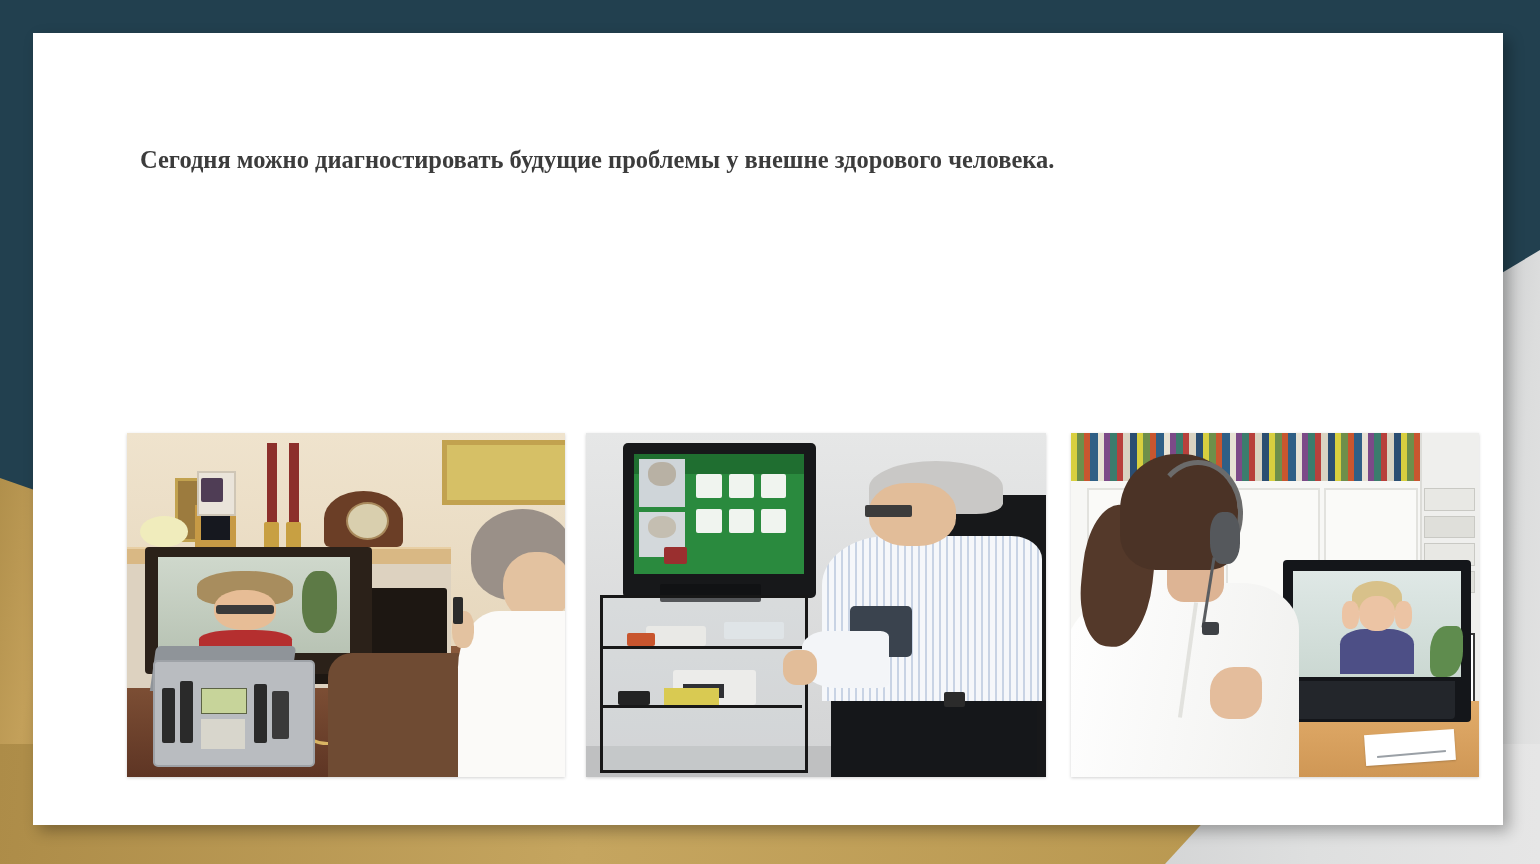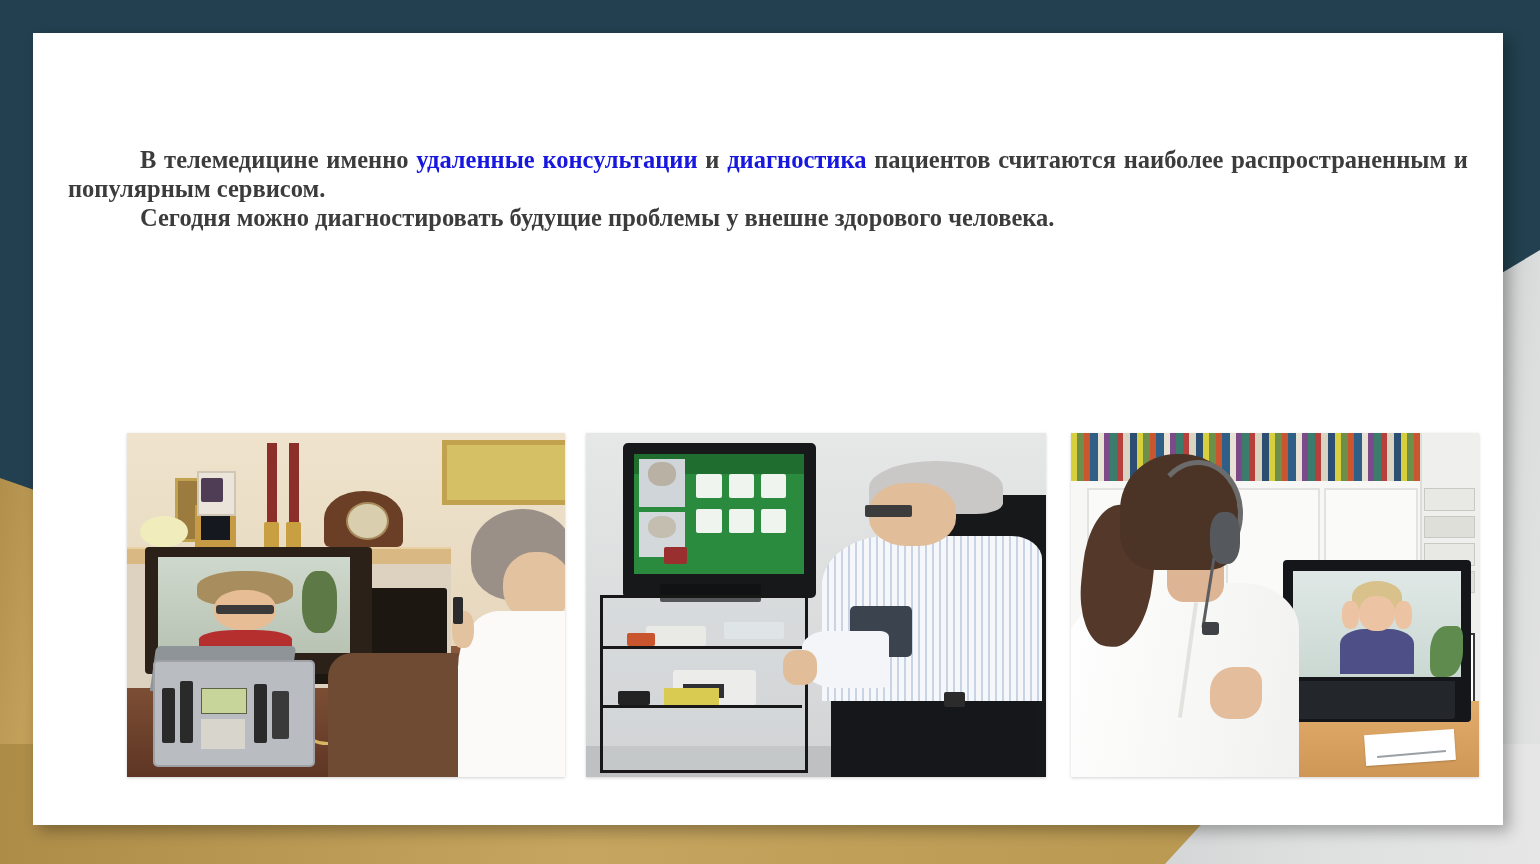--- a/index.html
+++ b/index.html
@@ -268,21 +268,20 @@
   <div class="bg-base"></div>
   <div class="bg-gold-left"></div>
   <div class="bg-gold-bottom"></div>
   <div class="bg-gray-right"></div>
   <div class="bg-gray-bottom"></div>
 
   <div class="card">
 
 
     <div class="body">
-      <p><span>В телемедицине именно </span><span class="hl">удаленные консультации</span><span> и </span><span class="hl">диагностика</span><span> пациентов считаются наиболее распространенным и популярным сервисом.</span></p>
       <p class="last"><span>Сегодня можно диагностировать будущие проблемы у внешне здорового человека.</span></p>
     </div>
 
     <div class="photos">
 
       <div class="photo" id="photo-1">
         <div class="scene">
           <div class="p1-wall"></div>
           <div class="p1-floor"></div>
           <div class="p1-frame"></div>

